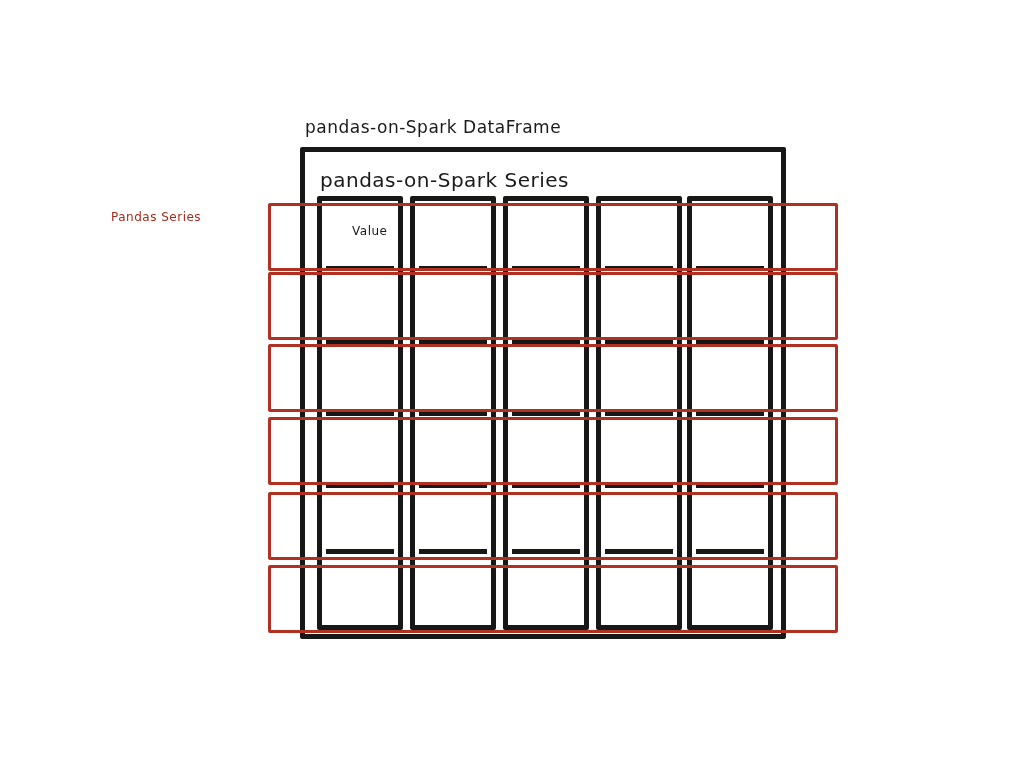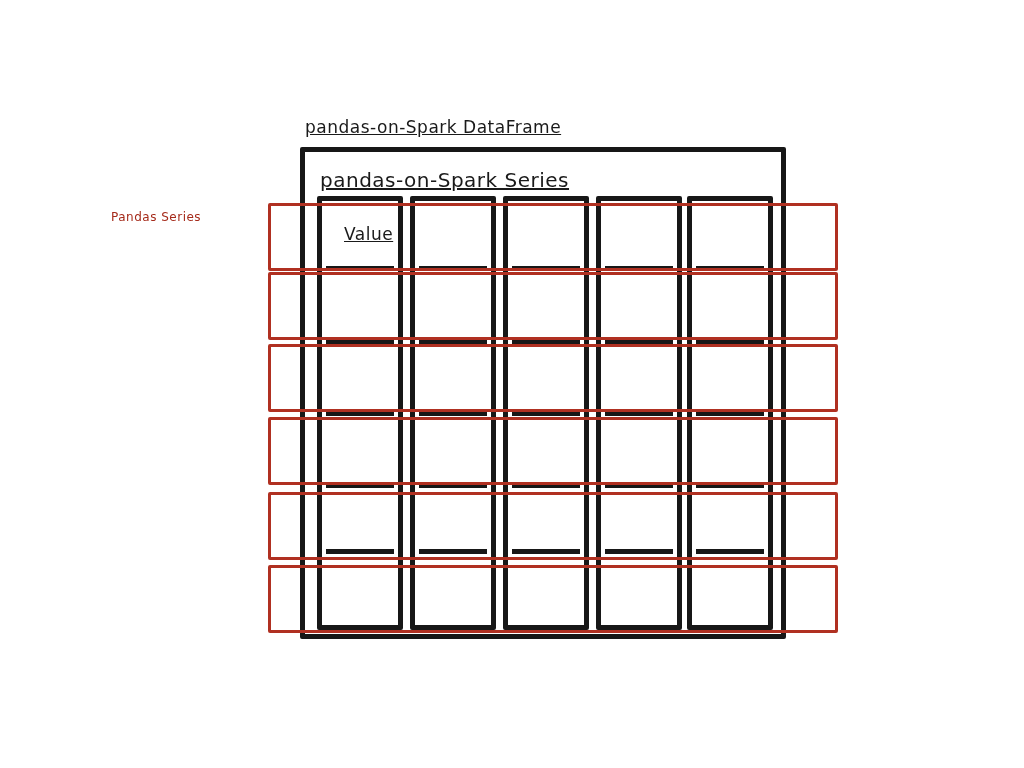--- a/index.html
+++ b/index.html
@@ -18,40 +18,39 @@
 
   
   .label {
     position: absolute;
     white-space: nowrap;
     font-family: "DejaVu Sans", sans-serif;
     letter-spacing: 0.5px;
   }
   .label-dark {
     color: #1a1a1a;
-    text-decoration: underline;
   }
   .label-red {
     color: #a52a1a;
   }
 
   #df-label {
     left: 305px;
     top: 117px;
     font-size: 17px;
   }
   #series-label {
     left: 320px;
     top: 168px;
     font-size: 20px;
   }
   #value-label {
-    left: 344px;
+    left: 352px;
     top: 224px;
-    font-size: 17px;
+    font-size: 12px;
   }
   #pandas-series-label {
     left: 111px;
     top: 210px;
     font-size: 12px;
   }
 
   
   #dataframe-box {
     position: absolute;

